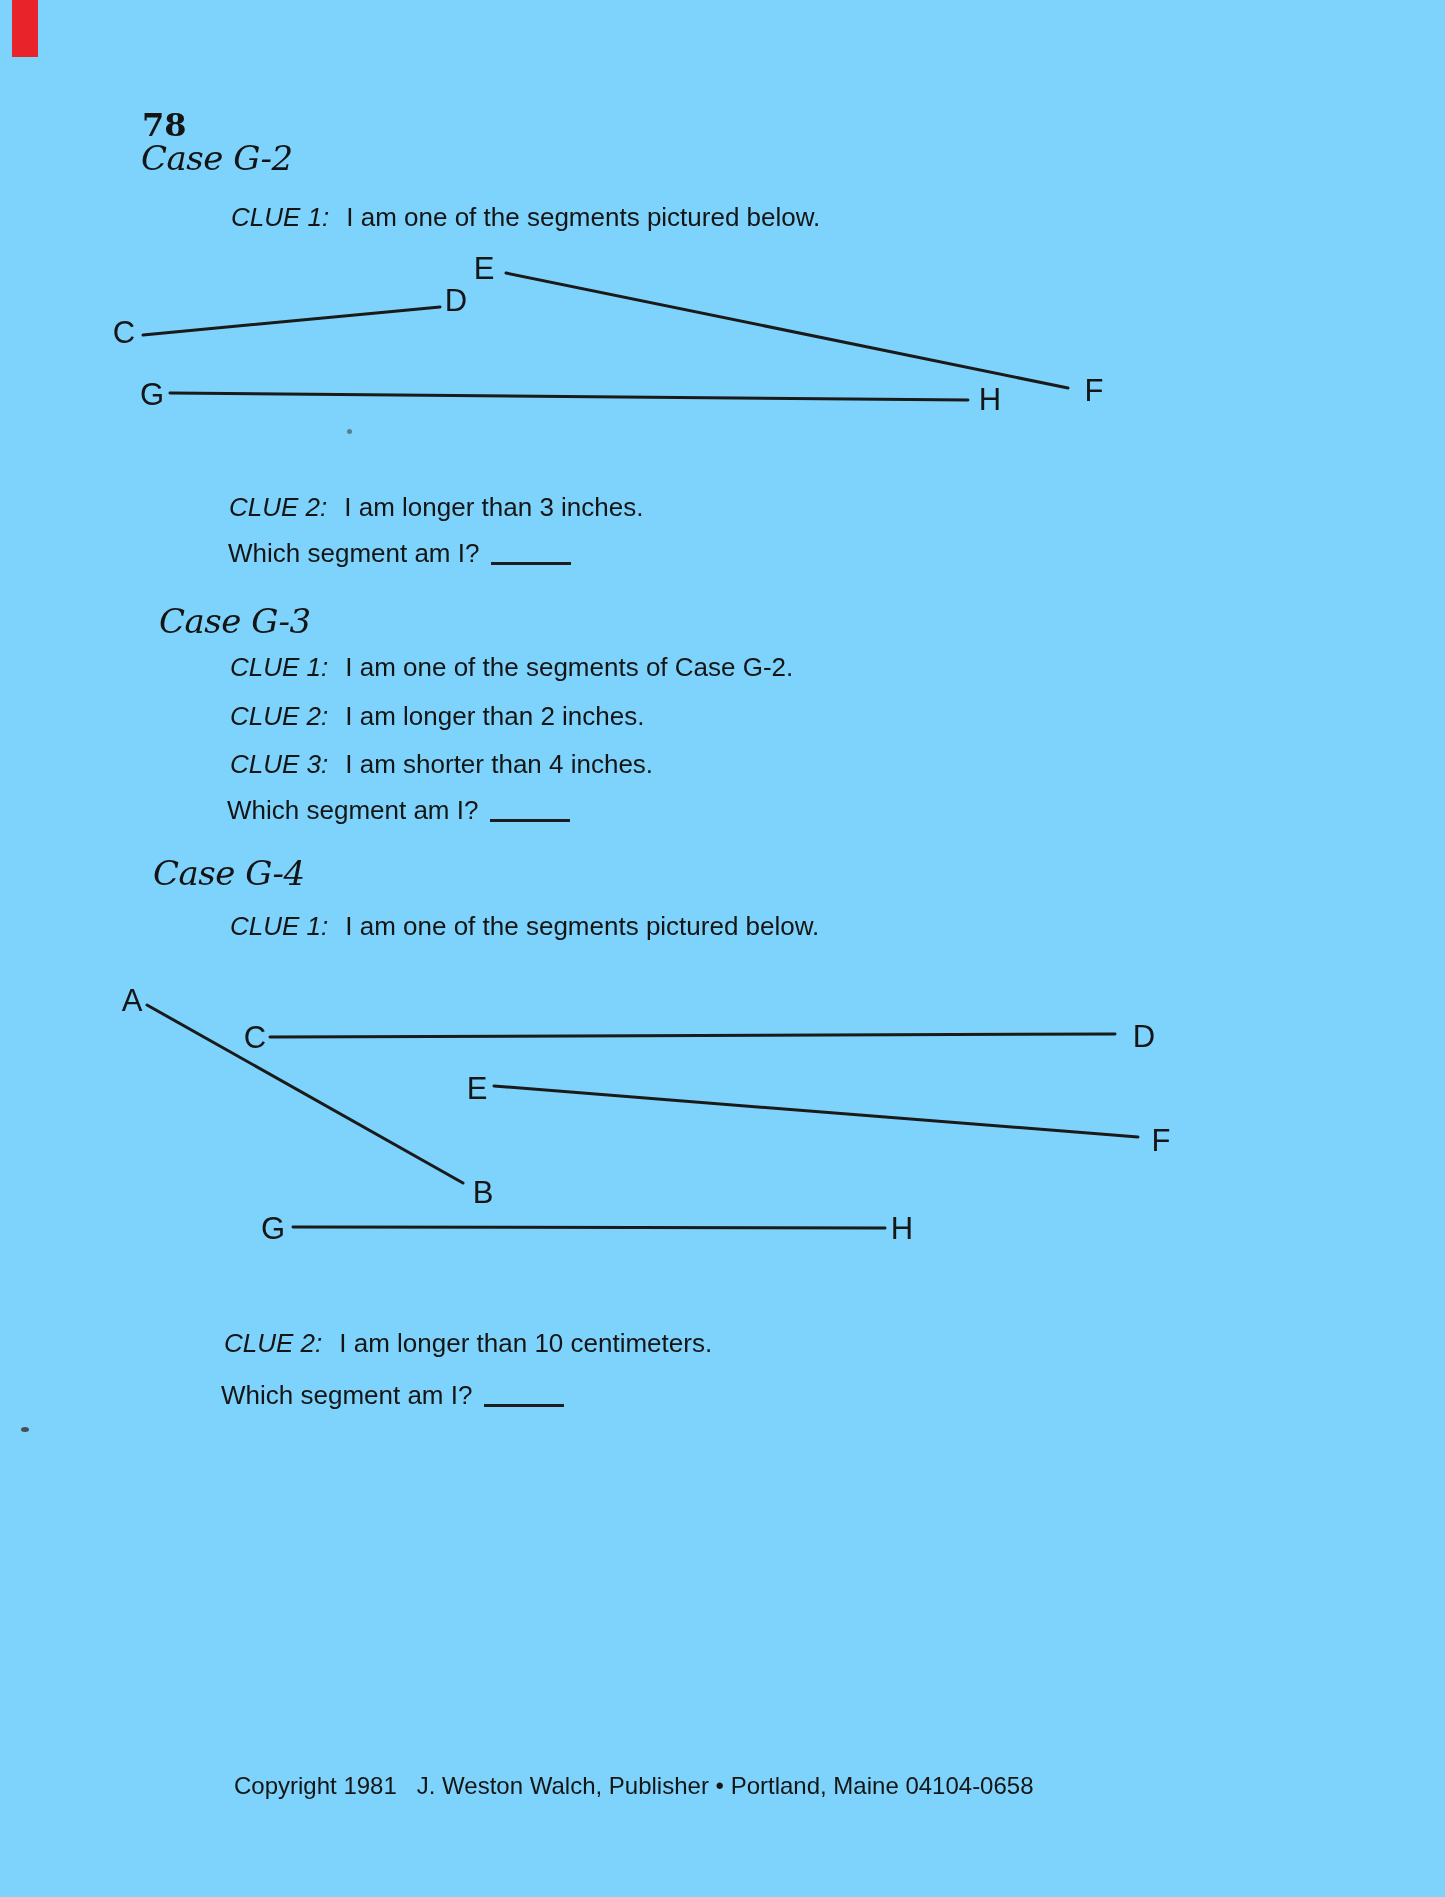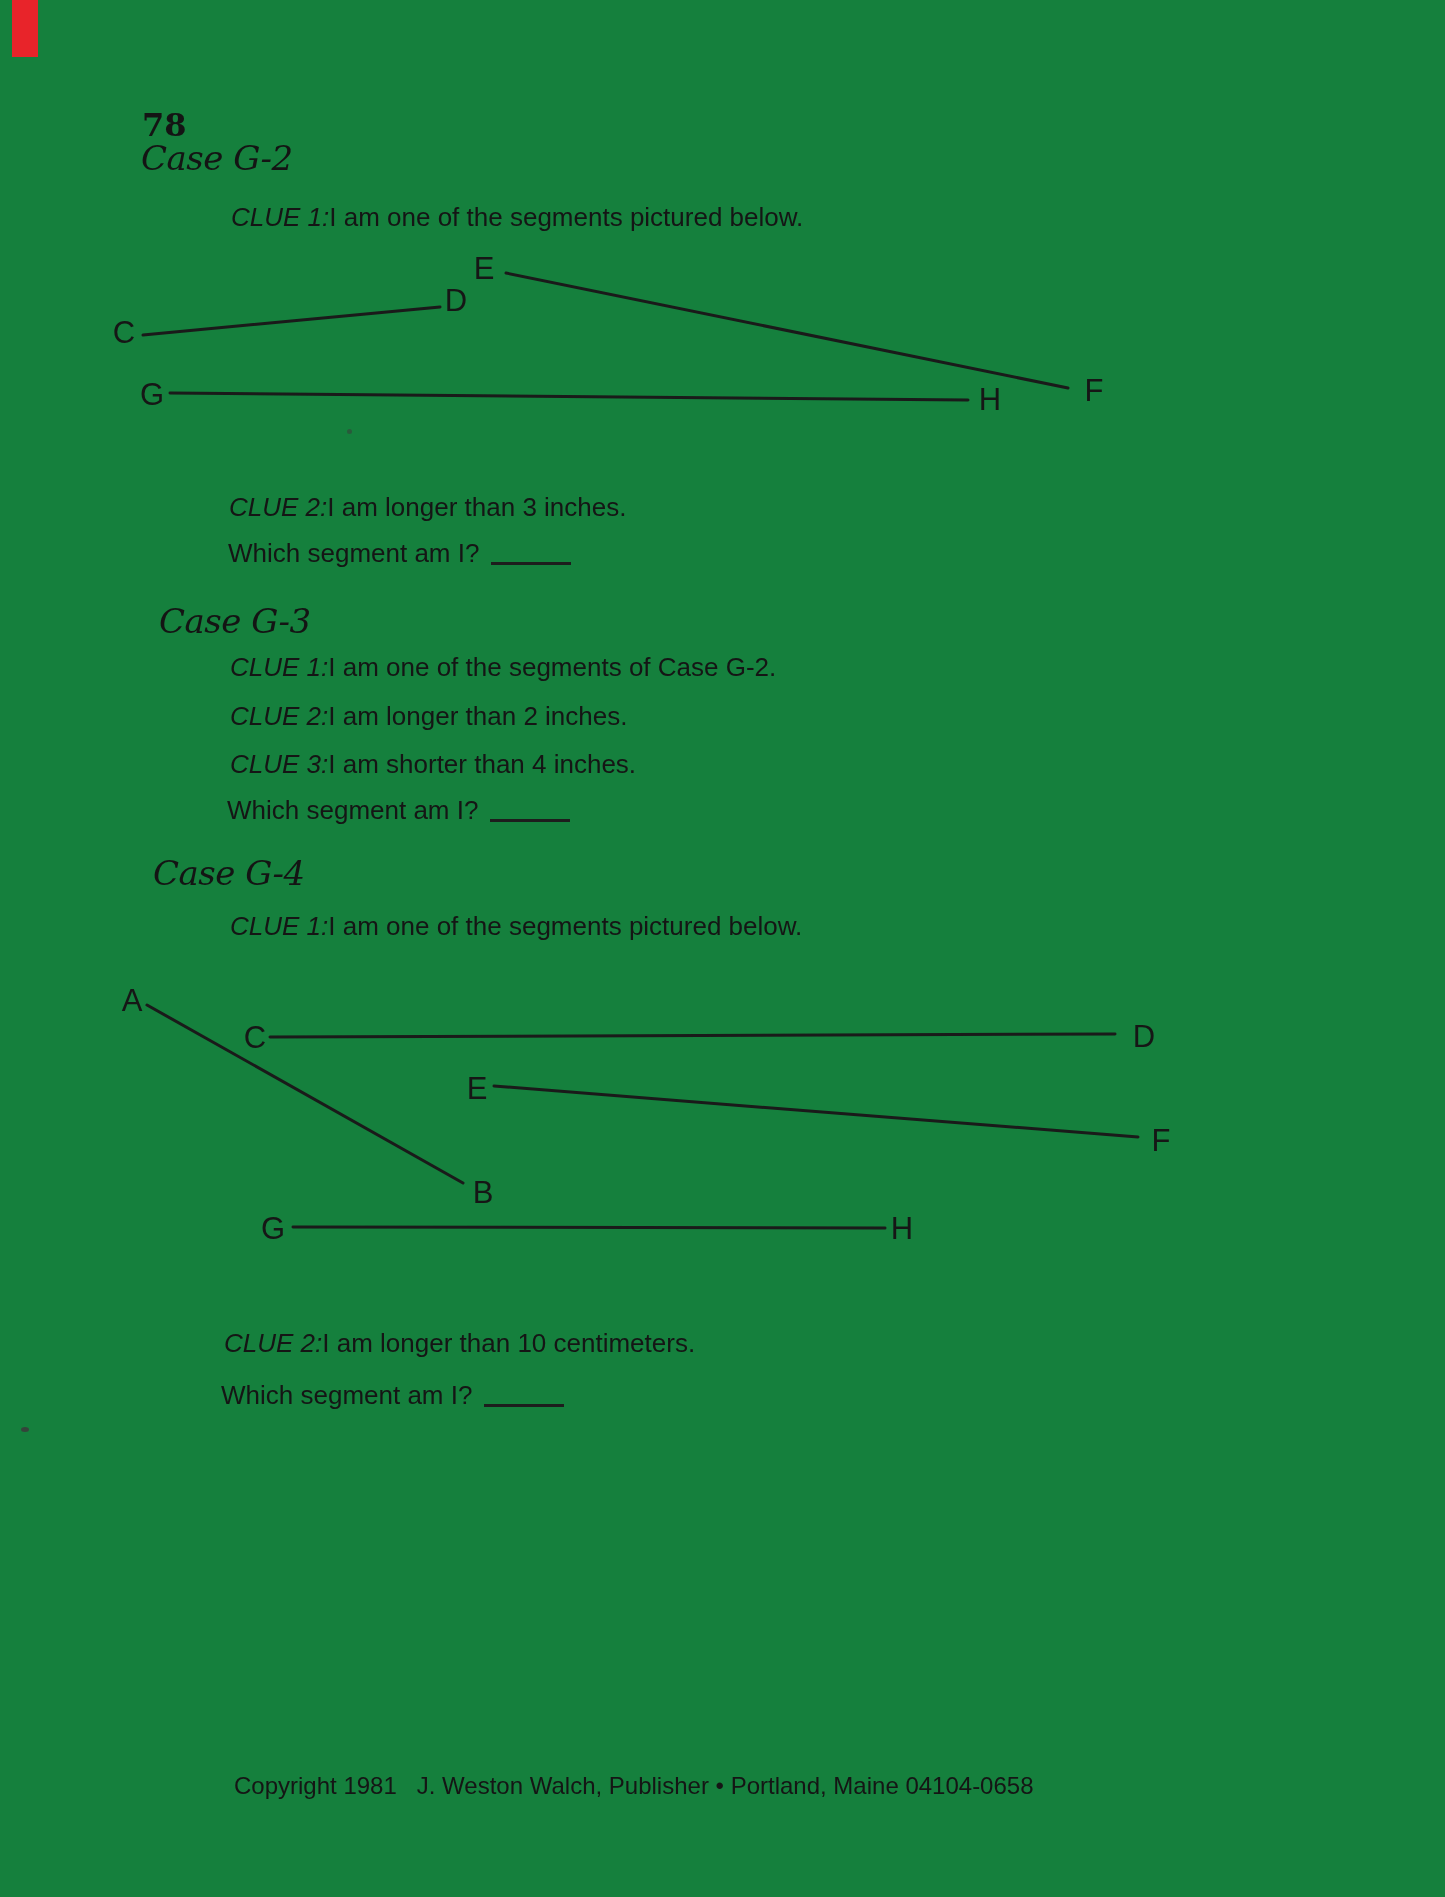--- a/index.html
+++ b/index.html
@@ -1,27 +1,27 @@
 <!DOCTYPE html>
 <html><head>
 <meta charset="utf-8">
 <style>
   html,body{margin:0;padding:0;background:#888;}
   #page{
-    position:relative;width:1445px;height:1897px;background:#15803d;
+    position:relative;width:1445px;height:1897px;background:#7dd3fc;
     font-family:"Liberation Sans",sans-serif;color:#141414;overflow:hidden;
   }
   .abs{position:absolute;}
   .red-bar{left:12px;top:0;width:26px;height:57px;background:#e8242a;}
   .page-num{left:142px;top:106px;font-family:"DejaVu Serif",serif;font-weight:bold;font-size:32px;}
   .case-title{font-family:"DejaVu Serif",serif;font-weight:normal;font-style:italic;
     font-size:34px;letter-spacing:-0.5px;left:141px;}
   .t-g2{top:138px;} .t-g3{top:601px;margin-left:18px;} .t-g4{top:853px;margin-left:12px;}
   .line{font-size:26px;white-space:nowrap;color:#151515;}
-  .clue-label{font-style:italic;}
+  .clue-label{font-style:italic;margin-right:17px;}
   .blank{display:inline-block;width:80px;border-bottom:3px solid #1d1d1d;
     margin-left:12px;position:relative;top:3px;}
   .g2-c1{left:231px;top:202px;}
   .g2-c2{left:229px;top:492px;}
   .g2-q {left:228px;top:538px;}
   .g3-c1{left:230px;top:652px;}
   .g3-c2{left:230px;top:701px;}
   .g3-c3{left:230px;top:749px;}
   .g3-q {left:227px;top:795px;}
   .g4-c1{left:230px;top:911px;}

